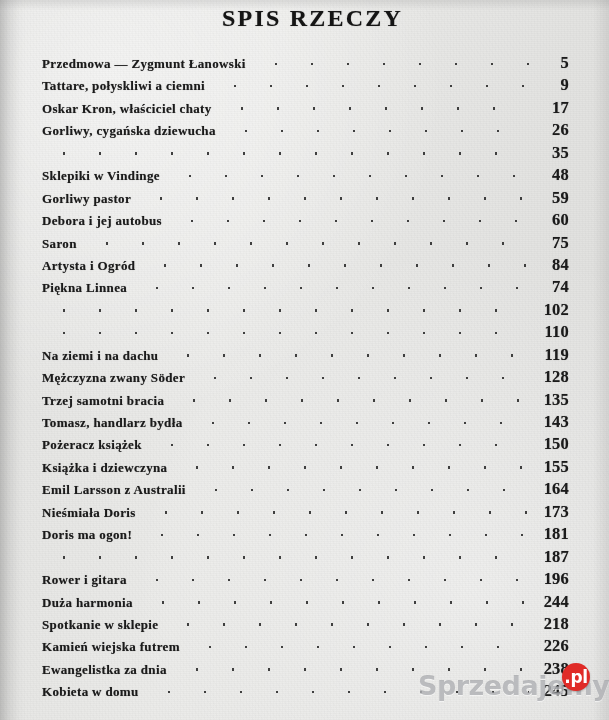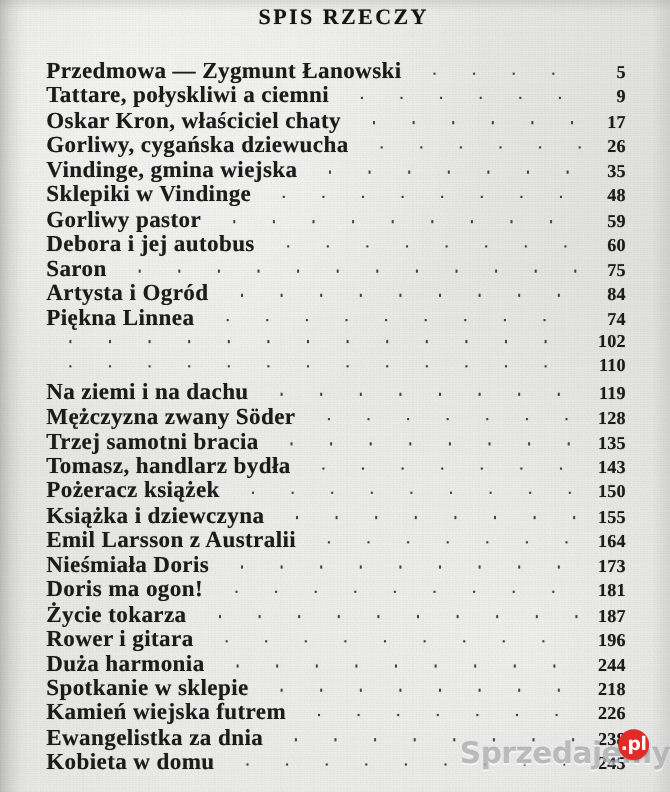--- a/index.html
+++ b/index.html
@@ -53,42 +53,42 @@
     width: 16px;
     pointer-events: none;
     background: linear-gradient(270deg, rgba(120,120,120,0.16) 0%, rgba(255,255,255,0) 100%);
   }
 
   #title {
     position: absolute;
     left: 16px; right: 0;
     top: 5px;
     text-align: center;
-    font-size: 20px;
+    font-size: 24px;
     font-weight: 700;
     letter-spacing: 2.2px;
     color: #151515;
     text-shadow: 0 0 1px rgba(20,20,20,0.45);
   }
 
   #toc {
     position: absolute;
     left: 42px;
     right: 40px;
     top: 52px;
   }
   .toc-row {
     position: relative;
     display: flex;
     align-items: baseline;
     height: 22.45px;
     white-space: nowrap;
   }
   .toc-title {
-    font-size: 21px;
+    font-size: 13px;
     font-weight: 700;
     letter-spacing: 0.35px;
     color: #1b1b1b;
     text-shadow: 0 0 0.7px rgba(25,25,25,0.5);
     flex: 0 0 auto;
     padding-right: 8px;
   }
   .leader {
     flex: 1 1 auto;
     position: relative;
@@ -184,21 +184,20 @@
         <span class="toc-title">Oskar Kron, właściciel chaty</span>
         <span class="leader"></span>
         <span class="toc-page">17</span>
       </div>
       <div class="toc-row">
         <span class="toc-title">Gorliwy, cygańska dziewucha</span>
         <span class="leader"></span>
         <span class="toc-page">26</span>
       </div>
       <div class="toc-row">
-        <span class="toc-title">Vindinge, gmina wiejska</span>
         <span class="leader"></span>
         <span class="toc-page">35</span>
       </div>
       <div class="toc-row">
         <span class="toc-title">Sklepiki w Vindinge</span>
         <span class="leader"></span>
         <span class="toc-page">48</span>
       </div>
       <div class="toc-row">
         <span class="toc-title">Gorliwy pastor</span>
@@ -272,21 +271,20 @@
         <span class="toc-title">Nieśmiała Doris</span>
         <span class="leader"></span>
         <span class="toc-page">173</span>
       </div>
       <div class="toc-row">
         <span class="toc-title">Doris ma ogon!</span>
         <span class="leader"></span>
         <span class="toc-page">181</span>
       </div>
       <div class="toc-row">
-        <span class="toc-title">Życie tokarza</span>
         <span class="leader"></span>
         <span class="toc-page">187</span>
       </div>
       <div class="toc-row">
         <span class="toc-title">Rower i gitara</span>
         <span class="leader"></span>
         <span class="toc-page">196</span>
       </div>
       <div class="toc-row">
         <span class="toc-title">Duża harmonia</span>

